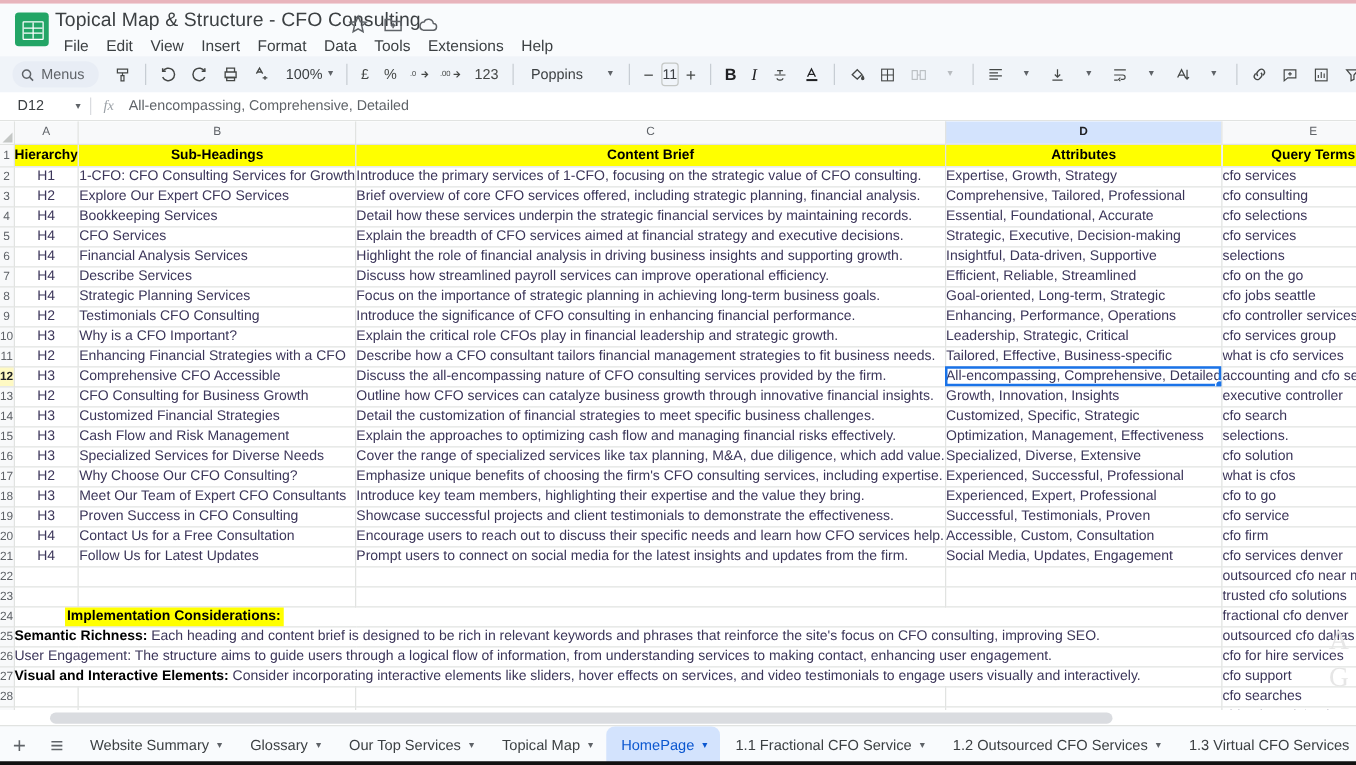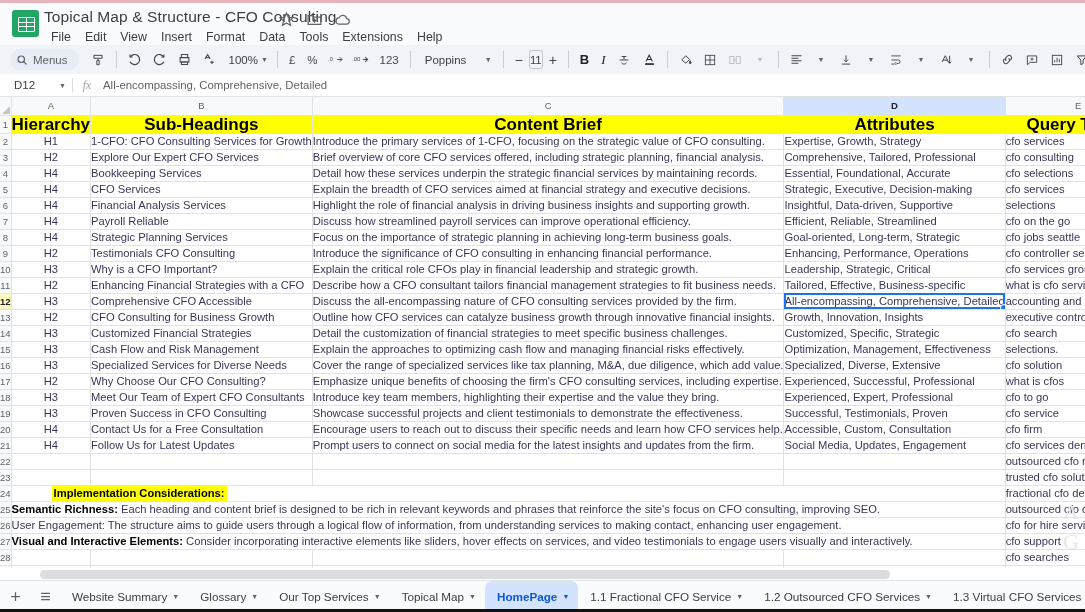--- a/index.html
+++ b/index.html
@@ -152,21 +152,21 @@
   }
   .rowhdr.active { background: #fef9c3; color: #202124; font-weight: 700; }
   .cell {
     border: 1px solid #e1e3e1; border-top: none; border-left: none;
     font-size: 11.2px; color: #3b3559; vertical-align: middle;
     overflow: hidden; white-space: nowrap; padding: 0 2px;
     height: 15px; line-height: 15px;
   }
   .cell.hdr {
     background: #ffff00; color: #000000; font-weight: 700;
-    text-align: center; font-size: 17px;
+    text-align: center; font-size: 11px;
   }
   .cell.ctr { text-align: center; }
   .cell.sel {
     outline: 2px solid #1a73e8; outline-offset: -2px; position: relative;
     background: #fff;
   }
   .cell.sel::after {
     content: ""; position: absolute; right: -3px; bottom: -3px;
     width: 6px; height: 6px; background: #1a73e8;
     border: 1px solid #fff; border-radius: 50%;
@@ -202,21 +202,21 @@
   .tb-icon-btn {
     width: 30px; height: 30px; display: flex; align-items: center;
     justify-content: center; color: #5f6368; cursor: pointer; flex: none;
   }
   .sheet-tab {
     height: 32px; display: flex; align-items: center; gap: 5px;
     padding: 0 9px 0 12px; font-size: 11.7px; color: #3c4043;
     white-space: nowrap; cursor: pointer; flex: none;
   }
   .sheet-tab.active {
-    background: #d3e3fd; color: #0b57d0; font-weight: 700;
+    background: #d3e3fd; color: #0b57d0; font-weight: 400;
     border-radius: 7px 7px 0 0;
   }
   .sheet-tab .caret { color: #5f6368; }
   .sheet-tab.active .caret { color: #0b57d0; }
 
   
   .bottom-strip {
     position: absolute; bottom: 0; left: 0; width: 1085px; height: 3px;
     background: #111111;
   }
@@ -520,21 +520,21 @@
           <td class="rowhdr">6</td>
           <td class="cell ctr">H4</td>
           <td class="cell ">Financial Analysis Services</td>
           <td class="cell ">Highlight the role of financial analysis in driving business insights and supporting growth.</td>
           <td class="cell ">Insightful, Data-driven, Supportive</td>
           <td class="cell ">selections</td>
         </tr>
         <tr style="height: 15px;">
           <td class="rowhdr">7</td>
           <td class="cell ctr">H4</td>
-          <td class="cell ">Payroll Reliable</td>
+          <td class="cell ">Describe Services</td>
           <td class="cell ">Discuss how streamlined payroll services can improve operational efficiency.</td>
           <td class="cell ">Efficient, Reliable, Streamlined</td>
           <td class="cell ">cfo on the go</td>
         </tr>
         <tr style="height: 15px;">
           <td class="rowhdr">8</td>
           <td class="cell ctr">H4</td>
           <td class="cell ">Strategic Planning Services</td>
           <td class="cell ">Focus on the importance of strategic planning in achieving long-term business goals.</td>
           <td class="cell ">Goal-oriented, Long-term, Strategic</td>

